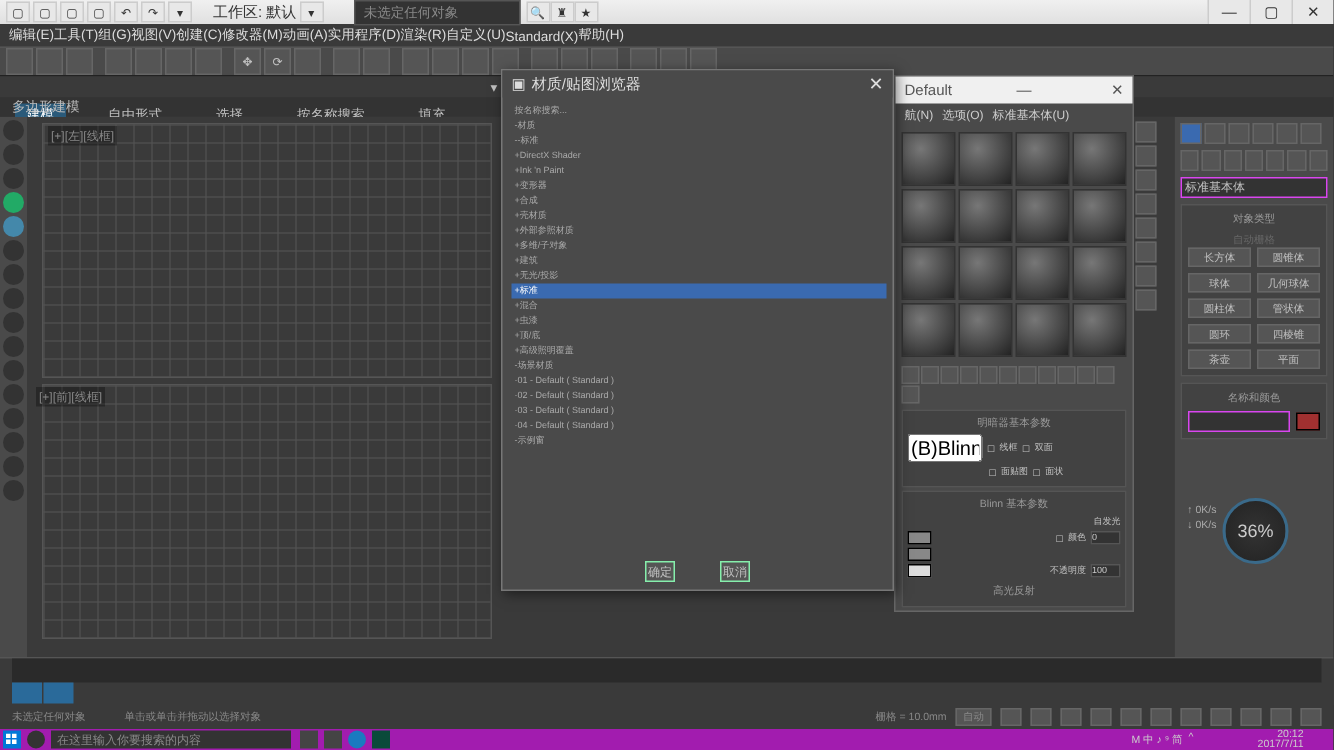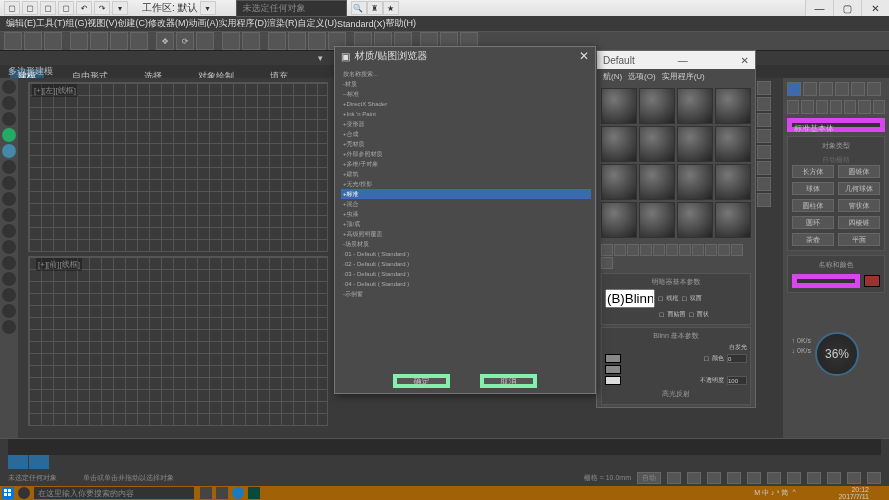--- a/index.html
+++ b/index.html
@@ -41,21 +41,21 @@
 .viewports { flex: 1; background: #3a3a3a; position: relative; }
 .vp-label { position: absolute; color: #888; font-size: 8px; background: rgba(0,0,0,.3); padding: 1px 2px; }
 .vp-grid { position:absolute; border:1px solid #555; }
 .grid-lines { width:100%; height:100%; background-image: linear-gradient(#555 1px,transparent 1px),linear-gradient(90deg,#555 1px,transparent 1px); background-size: 12px 12px; }
 
 
 .cmd-panel { width: 106px; background: #4a4a4a; padding: 4px; font-size: 8px; }
 .cmd-tabs { display: flex; gap: 2px; margin-bottom: 4px; }
 .cmd-tabs .ct { width: 14px; height: 14px; background: #555; border:1px solid #666; cursor:pointer; }
 .cmd-tabs .ct.active { background: #3a6ab0; }
-.cmd-sel { width:100%; height:14px; background:#333; border:5px solid #d946ef; margin-bottom:4px; font-size:8px; padding:0 2px; }
+.cmd-sel { width:100%; height:14px; background:#333; border:1px solid #d946ef; margin-bottom:4px; font-size:8px; padding:0 2px; }
 .cmd-section { border:1px solid #555; background:#424242; margin-bottom:4px; padding:4px; }
 .cmd-section .sec-title { text-align:center; color:#999; font-size:7px; margin-bottom:4px; }
 .cmd-grid { display:grid; grid-template-columns:1fr 1fr; gap:4px; }
 .cmd-grid .gbtn { height:13px; background:#555; border:1px solid #666; display:flex; align-items:center; justify-content:center; font-size:7px; cursor:pointer; }
 .cmd-colrow { display:flex; align-items:center; gap:4px; margin-top:4px; }
 .cmd-swatch { width:16px; height:12px; background:#a03030; border:1px solid #000; }
 
 
 .mat-editor { position: absolute; top: 50px; left: 596px; width: 160px; background: #4a4a4a; border: 1px solid #666; z-index: 5; }
 .mat-editor .me-title { height: 18px; background: #f0f0f0; color: #555; display:flex; align-items:center; padding:0 6px; font-size:10px; }
@@ -78,39 +78,39 @@
 
 
 .mat-browser { position: absolute; top: 46px; left: 334px; width: 262px; height: 348px; background: #4a4a4a; border: 1px solid #777; z-index: 10; box-shadow: 2px 2px 8px rgba(0,0,0,.5); }
 .mat-browser .mb-title { height: 18px; background: #4a4a4a; display:flex; align-items:center; padding:0 6px; font-size:10px; color:#ddd; }
 .mat-browser .mb-title .close { margin-left:auto; cursor:pointer; font-size:12px; }
 .mat-browser .mb-body { height: calc(100% - 40px); padding:4px; overflow:auto; }
 .mat-browser .mb-list { font-size:6px; color:#aaa; line-height:10px; padding-left:2px; }
 .mat-browser .mb-list div { cursor:pointer; padding:0 2px; }
 .mat-browser .mb-list .sel { background:#3a6ab0; color:#fff; }
 .mat-browser .mb-footer { height:20px; display:flex; justify-content:center; gap:30px; align-items:center; }
-.mat-browser .mb-footer .fbtn { width:57px; height:14px; background:#555; border:4px solid #86efac; display:flex; align-items:center; justify-content:center; font-size:8px; cursor:pointer; }
+.mat-browser .mb-footer .fbtn { width:20px; height:14px; background:#555; border:1px solid #86efac; display:flex; align-items:center; justify-content:center; font-size:8px; cursor:pointer; }
 
 
 .gauge { position: absolute; right: 30px; top: 332px; width: 44px; height: 44px; border-radius: 50%; background: radial-gradient(circle,#333,#222); border: 2px solid #3a6a8a; display:flex; align-items:center; justify-content:center; color:#ccc; font-size:12px; z-index:2; }
 .gauge-labels { position:absolute; right:78px; top:336px; font-size:7px; color:#aaa; z-index:2; line-height:10px; text-align:right; }
 
 
 .timeline { position:absolute; bottom:30px; left:0; right:0; height:32px; background:#3a3a3a; border-top:1px solid #555; }
 .timeline .tl-track { height:16px; background:#2a2a2a; margin:0 8px; position:relative; }
 .timeline .tl-blocks { position:absolute; left:8px; top:16px; display:flex; gap:1px; }
 .timeline .tl-blocks .blk { width:20px; height:14px; background:#2a6a9a; }
 
 
 .statusbar { position:absolute; bottom:14px; left:0; right:0; height:16px; background:#3a3a3a; display:flex; align-items:center; padding:0 8px; font-size:7px; color:#888; gap:6px; }
 .statusbar .spacer { flex:1; }
 .statusbar .sbtn { width:14px; height:12px; background:#555; border:1px solid #666; cursor:pointer; }
 
 
-.taskbar { position:absolute; bottom:0; left:0; right:0; height:14px; background:#a16207; display:flex; align-items:center; padding:0 2px; }
+.taskbar { position:absolute; bottom:0; left:0; right:0; height:14px; background:#a21caf; display:flex; align-items:center; padding:0 2px; }
 .taskbar .tb-start { width:12px; height:12px; background:#0078d7; display:flex; align-items:center; justify-content:center; cursor:pointer; }
 .taskbar .tb-search { width:12px; height:12px; background:#333; border-radius:50%; margin:0 4px; cursor:pointer; }
 .taskbar .tb-searchbox { width:160px; height:12px; background:#333; color:#888; font-size:8px; padding:0 4px; display:flex; align-items:center; }
 .taskbar .tb-icons { display:flex; gap:4px; margin-left:6px; }
 .taskbar .tb-icons .ti { width:12px; height:12px; background:#444; cursor:pointer; }
 .taskbar .tb-tray { margin-left:auto; display:flex; align-items:center; gap:4px; color:#ccc; font-size:7px; }
 .taskbar .tb-tray .ti { width:10px; height:10px; cursor:pointer; }
 .taskbar .tb-clock { text-align:right; line-height:7px; padding:0 4px; }
 </style>
 </head>
@@ -182,21 +182,21 @@
   <div class="sep"></div>
   <div class="tool"></div>
   <div class="tool"></div>
   <div class="tool"></div>
 </div>
 
 <div class="ribbon">
   <span class="tab active">建模</span>
   <span class="tab">自由形式</span>
   <span class="tab">选择</span>
-  <span class="tab">对象绘制</span>
+  <span class="tab">按名称搜索</span>
   <span class="tab">填充</span>
   <span style="margin-left:2px">▾</span>
 </div>
 <div class="polymodel">多边形建模</div>
 
 <div class="content">
   <div class="left-tools">
     <div class="lt"></div>
     <div class="lt"></div>
     <div class="lt"></div>
@@ -216,21 +216,21 @@
   </div>
 
   <div class="viewports">
     <div class="vp-grid" style="left:10px;top:4px;width:300px;height:170px">
         <div class="grid-lines"></div>
       </div>
     <div class="vp-label" style="left:14px;top:6px">[+][左][线框]</div>
     <div class="vp-grid" style="left:10px;top:178px;width:300px;height:170px">
         <div class="grid-lines"></div>
       </div>
-    <div class="vp-label" style="left:18px;top:180px">[+][前][线框]</div>
+    <div class="vp-label" style="left:6px;top:180px">[+][前][线框]</div>
   </div>
 
   <div class="cmd-panel">
     <div class="cmd-tabs">
       <div class="ct active"></div>
       <div class="ct"></div>
       <div class="ct"></div>
       <div class="ct"></div>
       <div class="ct"></div>
       <div class="ct"></div>
@@ -279,21 +279,21 @@
 
 <div class="mat-editor">
   <div class="me-title">
     <span>Default</span>
     <span style="margin-left:auto;margin-right:10px;cursor:pointer">—</span>
     <span class="close">✕</span>
   </div>
   <div class="me-menu">
     <span>航(N)</span>
     <span>选项(O)</span>
-    <span>实用程序(U)</span>
+    <span>标准基本体(U)</span>
   </div>
   <div class="side-tools">
     <div class="st"></div>
     <div class="st"></div>
     <div class="st"></div>
     <div class="st"></div>
     <div class="st"></div>
     <div class="st"></div>
     <div class="st"></div>
     <div class="st"></div>

